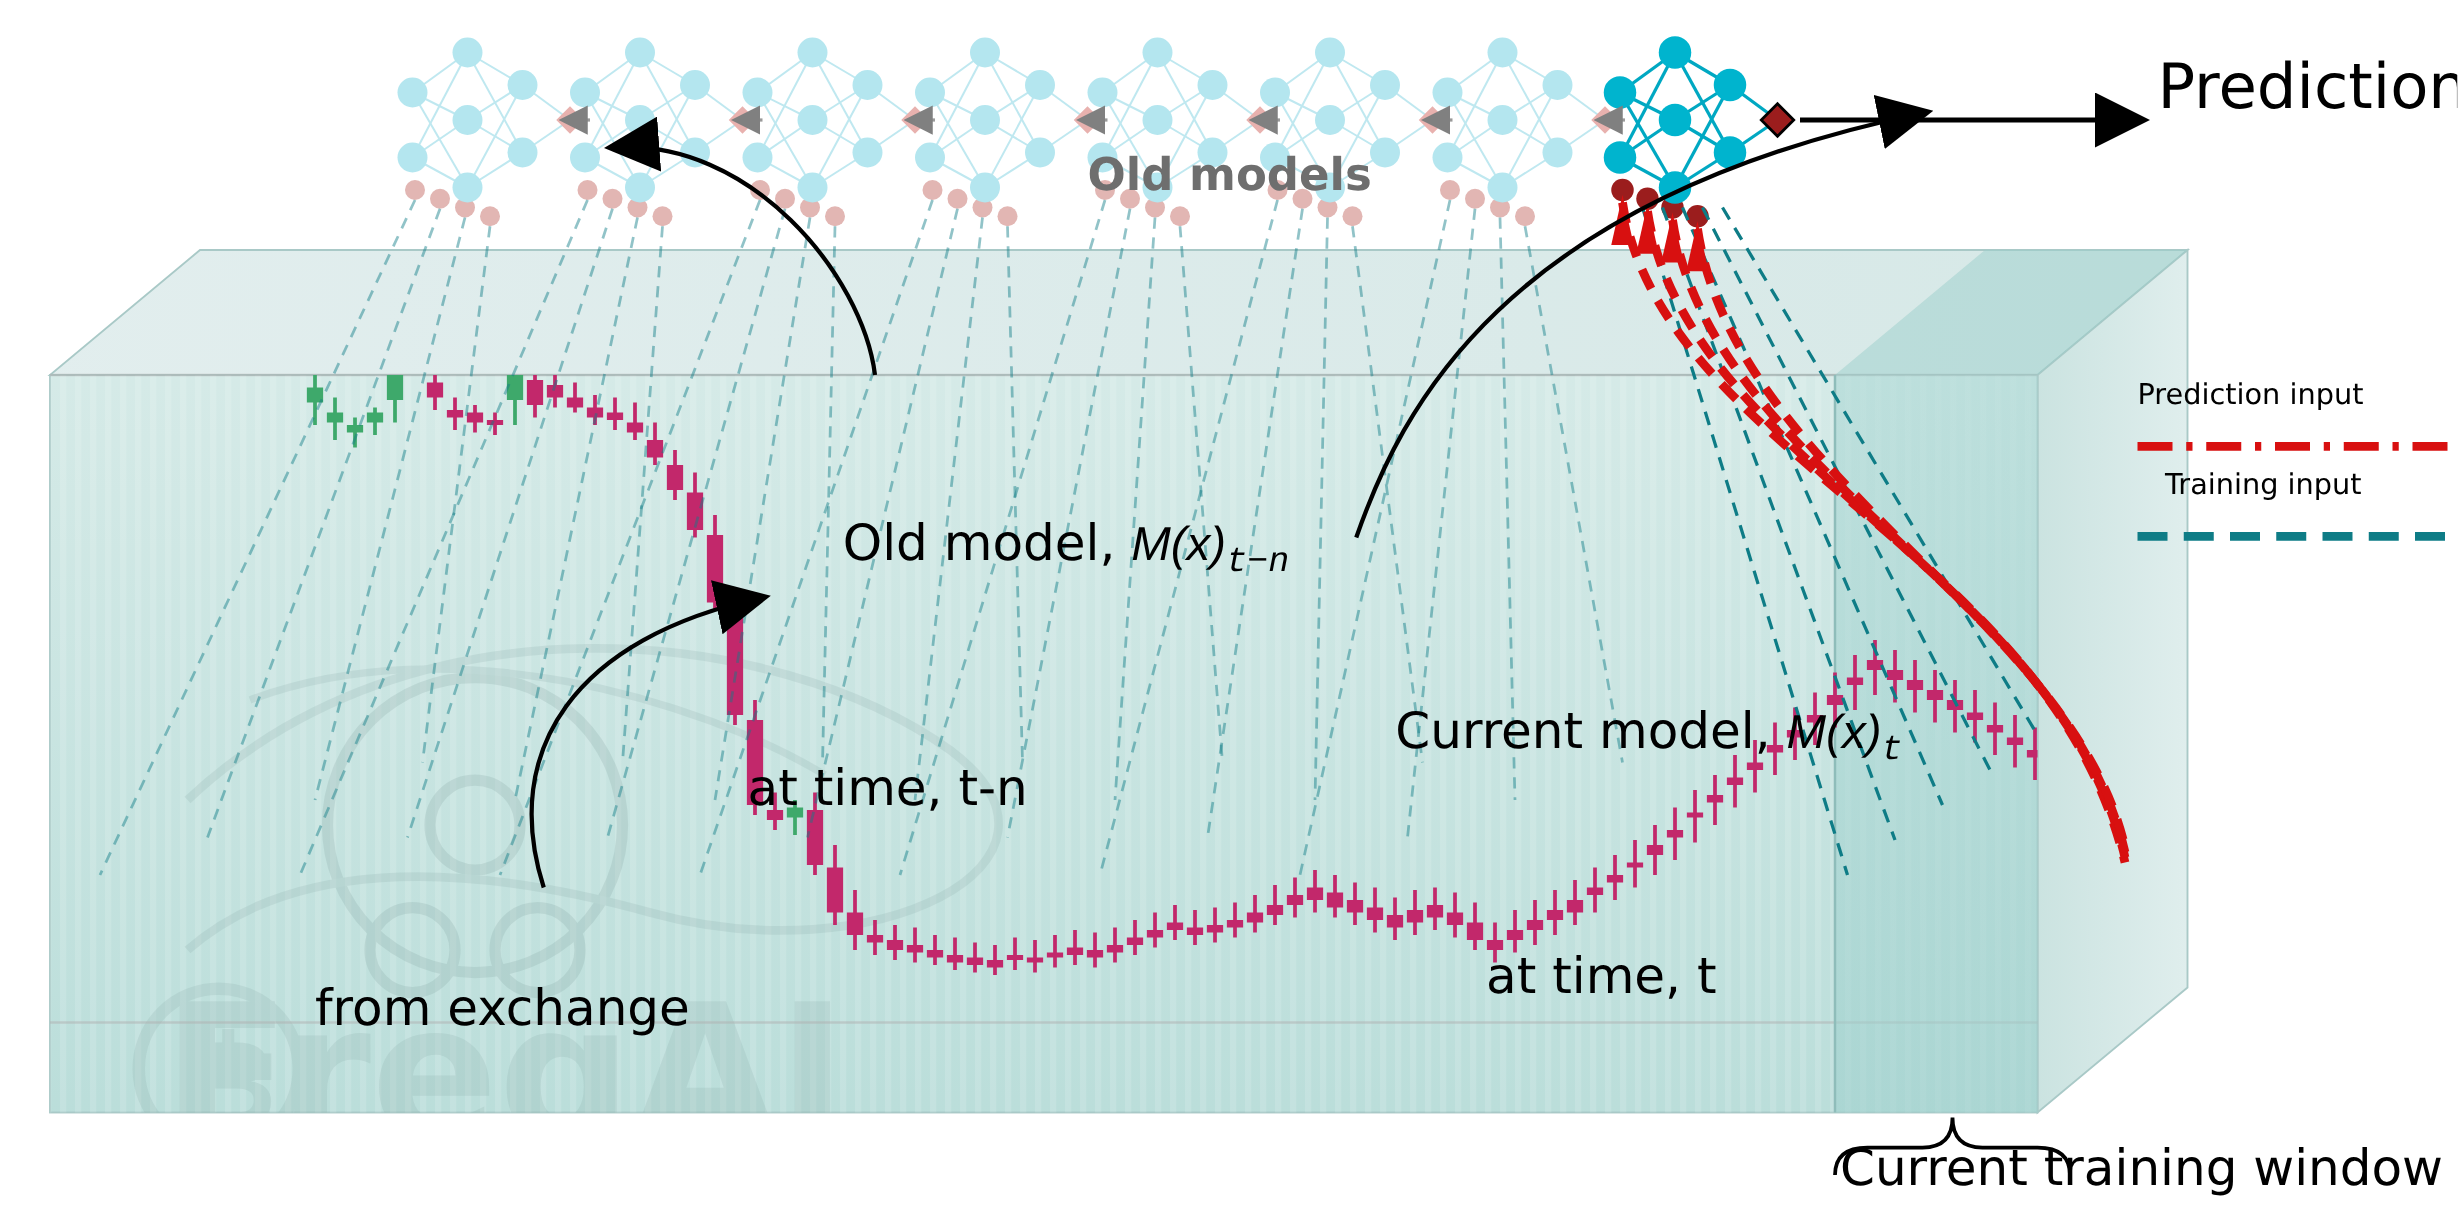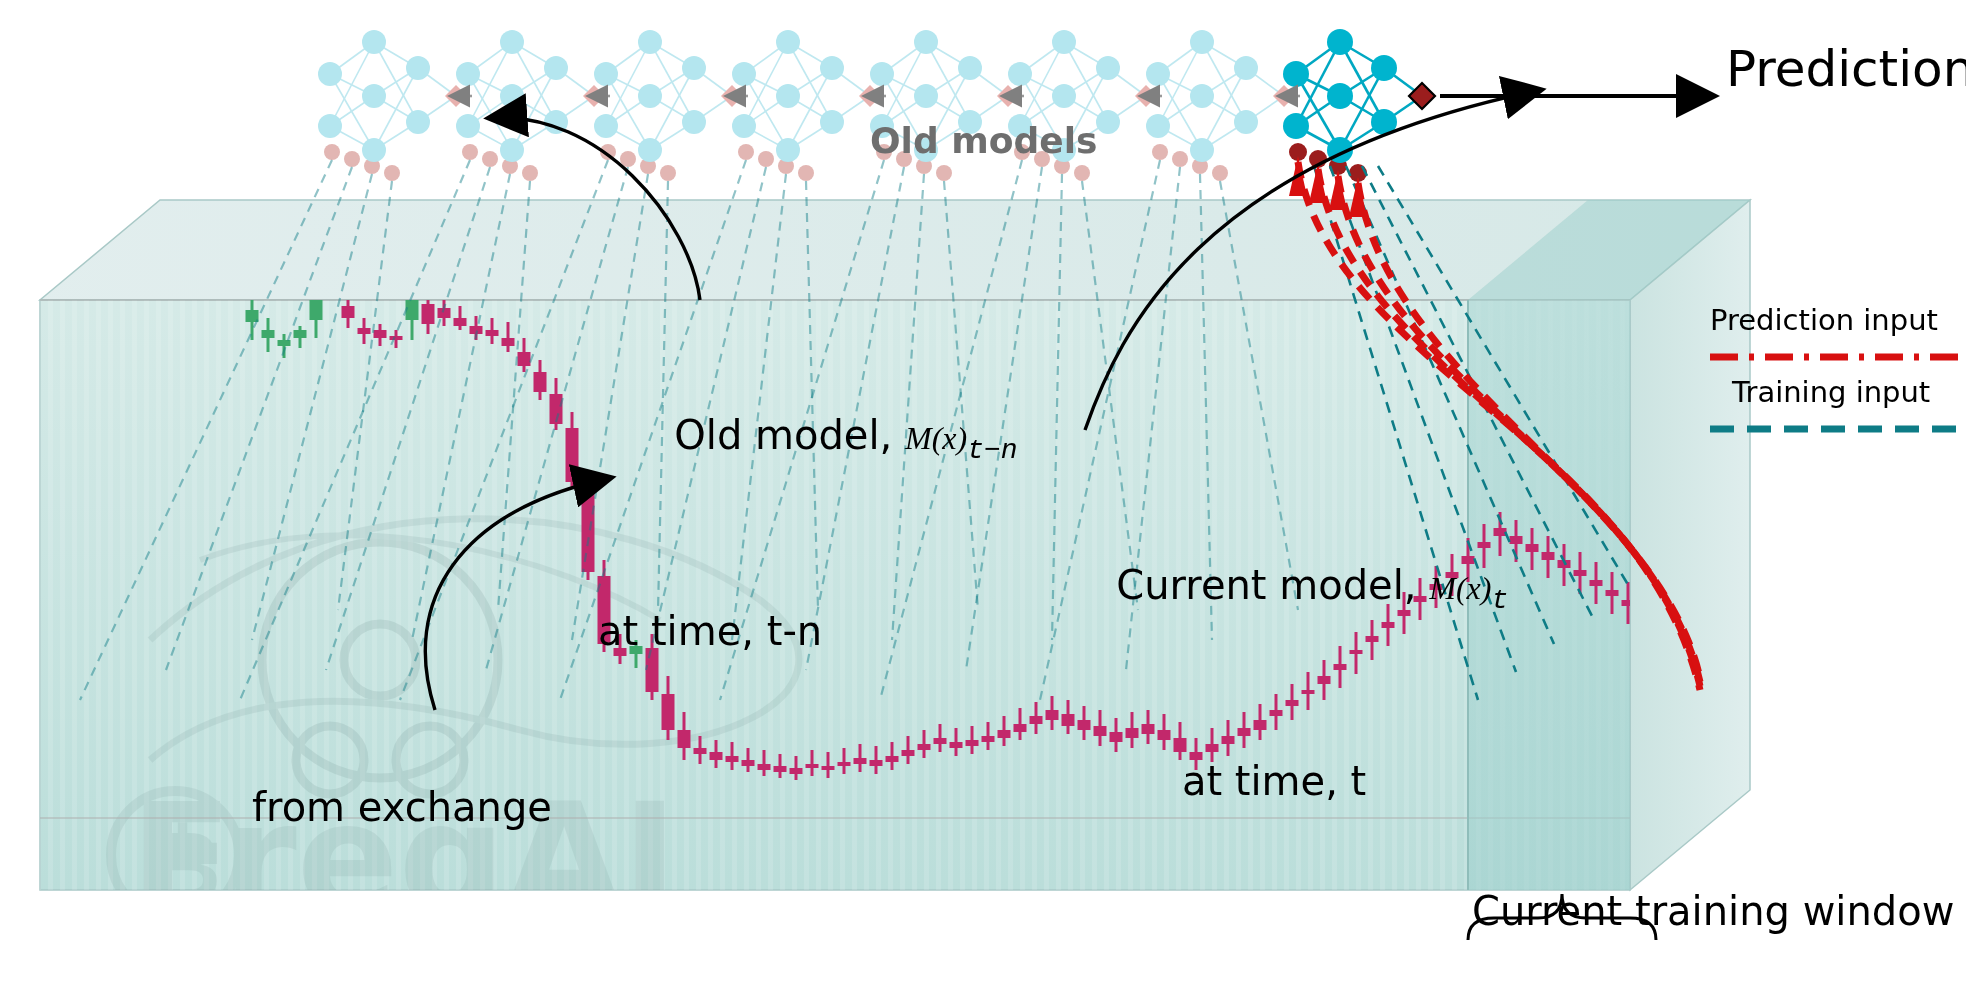--- a/index.html
+++ b/index.html
@@ -26,41 +26,41 @@
     position: absolute;
     color: #000;
     font-family: "DejaVu Sans", sans-serif;
     white-space: pre;
     line-height: 1.18;
   }
   .ann {
     font-size: 40px;
   }
   .ann .mathv {
-    font-family: Liberation Serif, serif;
+    font-family: Liberation Sans, sans-serif;
     font-style: italic;
-    font-size: 32px;
+    font-size: 38px;
   }
   .ann .sub {
     font-family: Liberation Mono, monospace;
     font-style: italic;
     font-size: 28px;
     vertical-align: -0.32em;
   }
   #old-models-label {
     font-size: 36px;
     color: #6e6e6e;
     font-weight: bold;
   }
   #prediction-label {
     font-size: 50px;
     color: #000;
   }
-  .legend-label { font-size: 29px; color: #000; }
-  #training-window-label { font-size: 40px; color: #000; }
+  .legend-label { font-size: 23px; color: #000; }
+  #training-window-label { font-size: 40px; color: #000; margin-top: 24px; }
 </style>
 </head>
 <body>
 
 <div id="stage">
 
   <svg class="layer" viewBox="0 0 1966 981">
     <defs>
       <linearGradient id="boxFront" x1="0" y1="0" x2="0" y2="1">
         <stop offset="0%" stop-color="#d3e9e6" stop-opacity="0.95"></stop>

